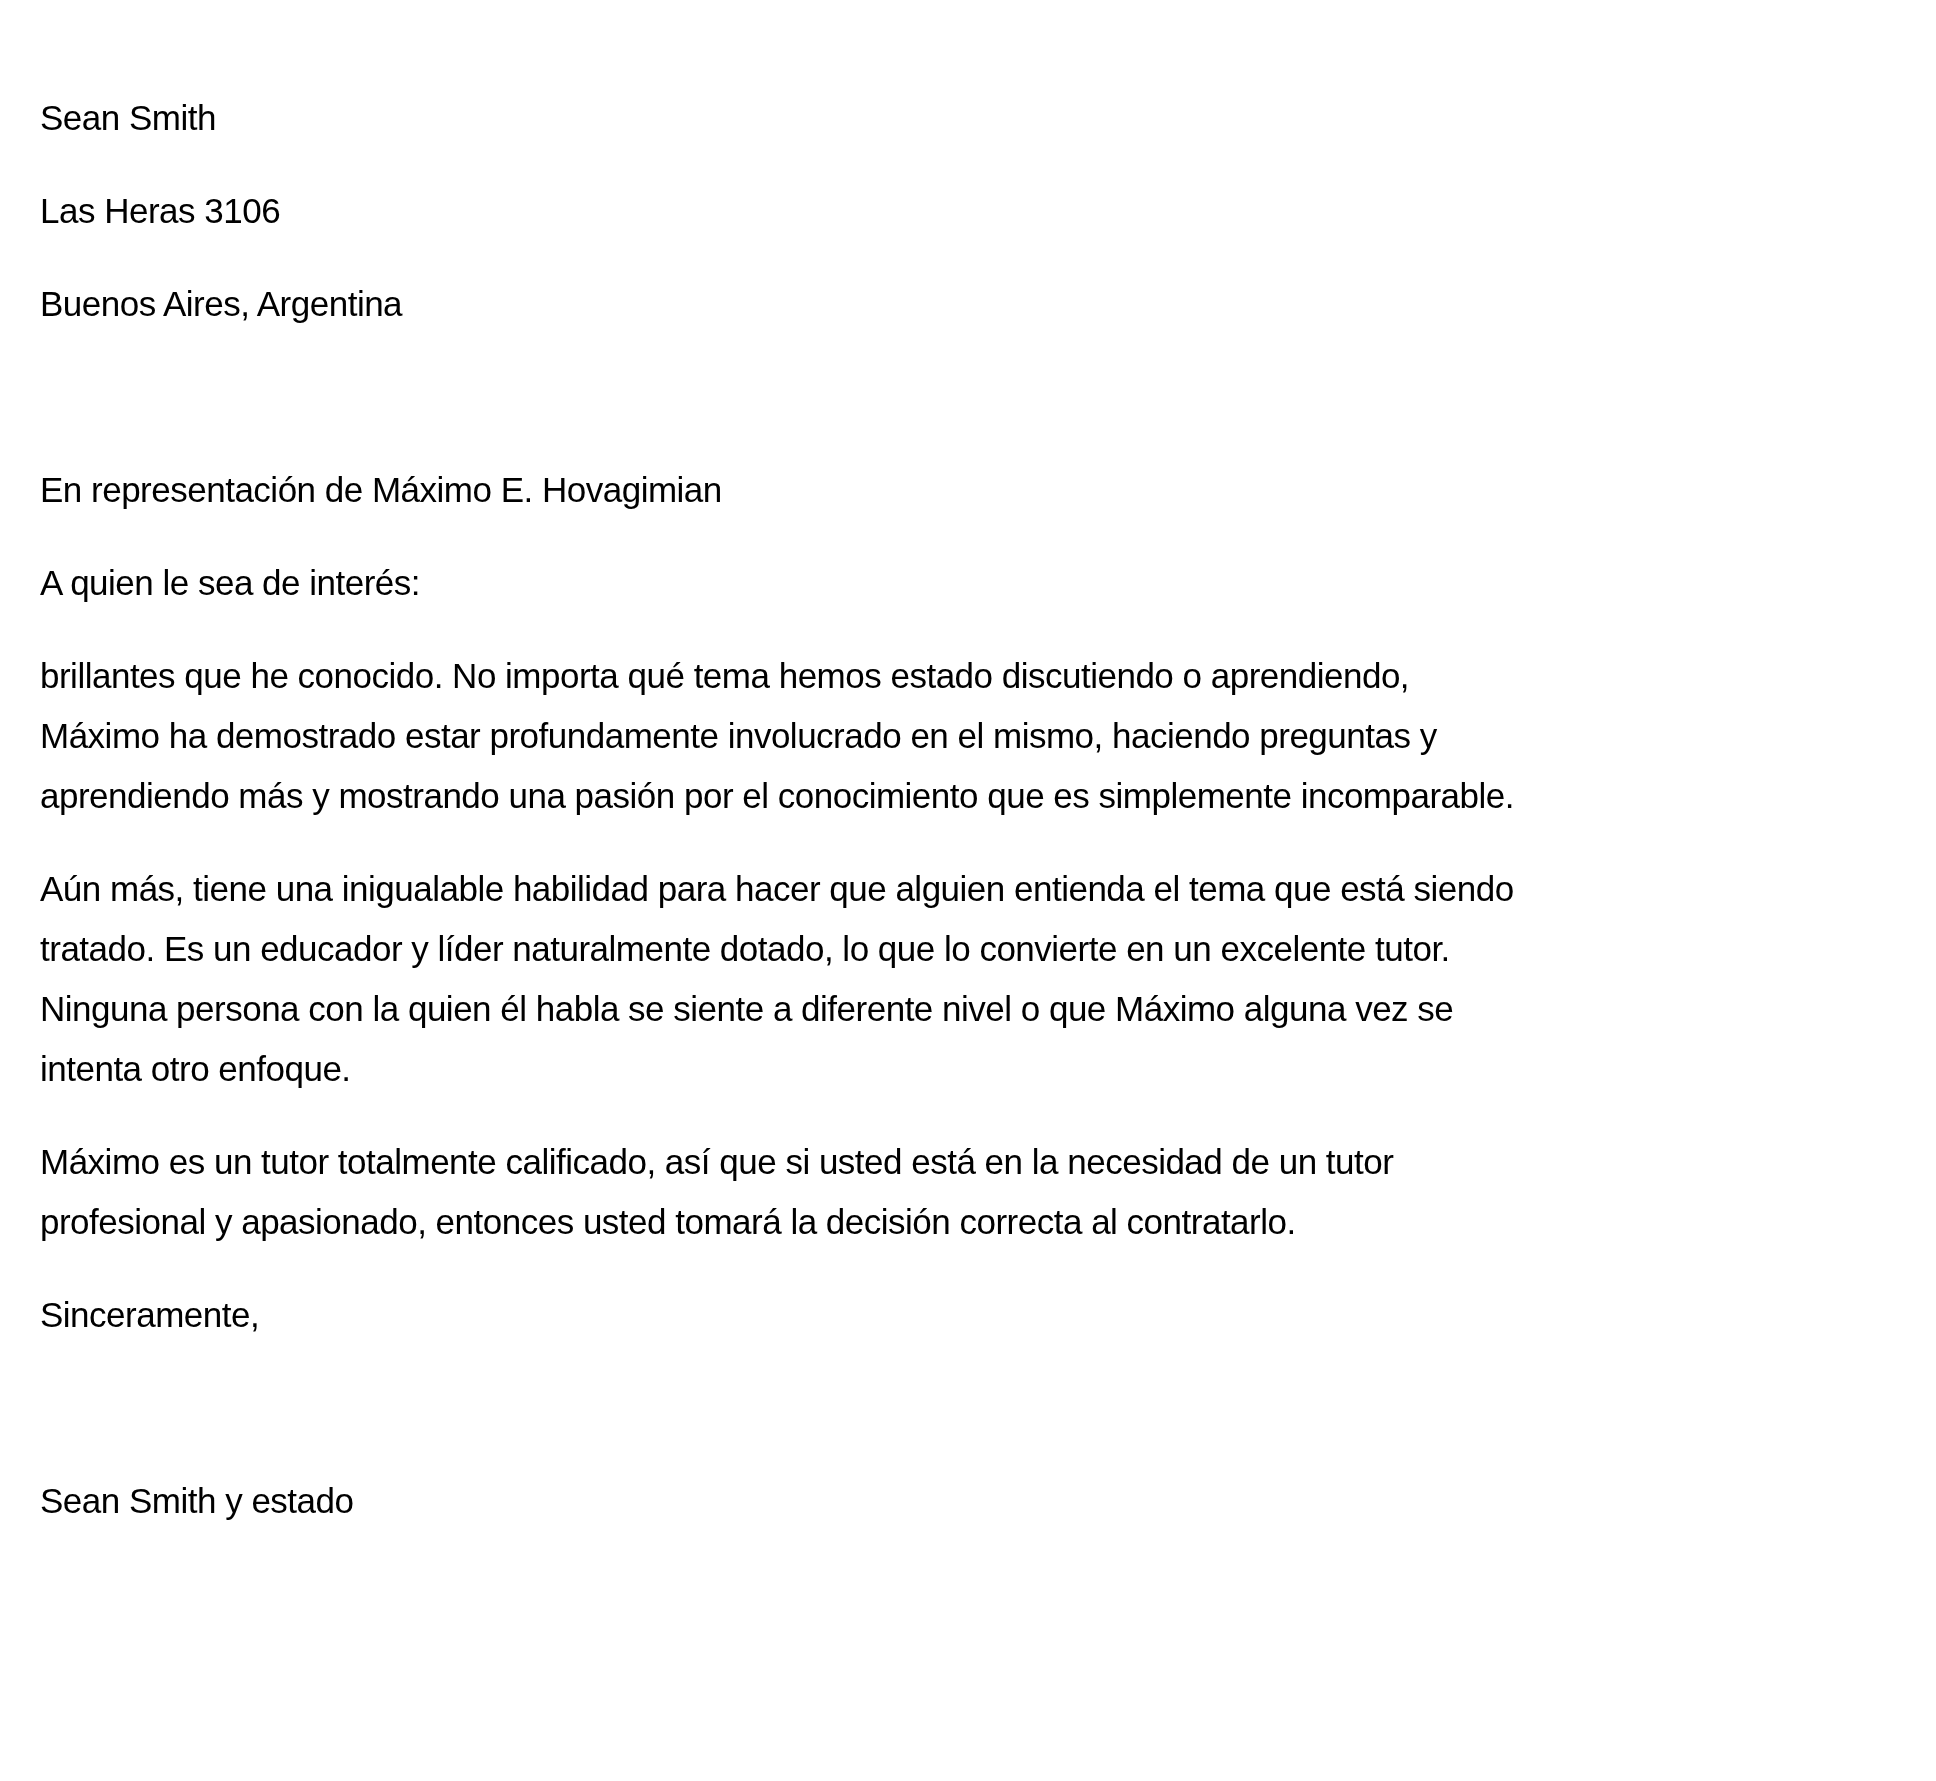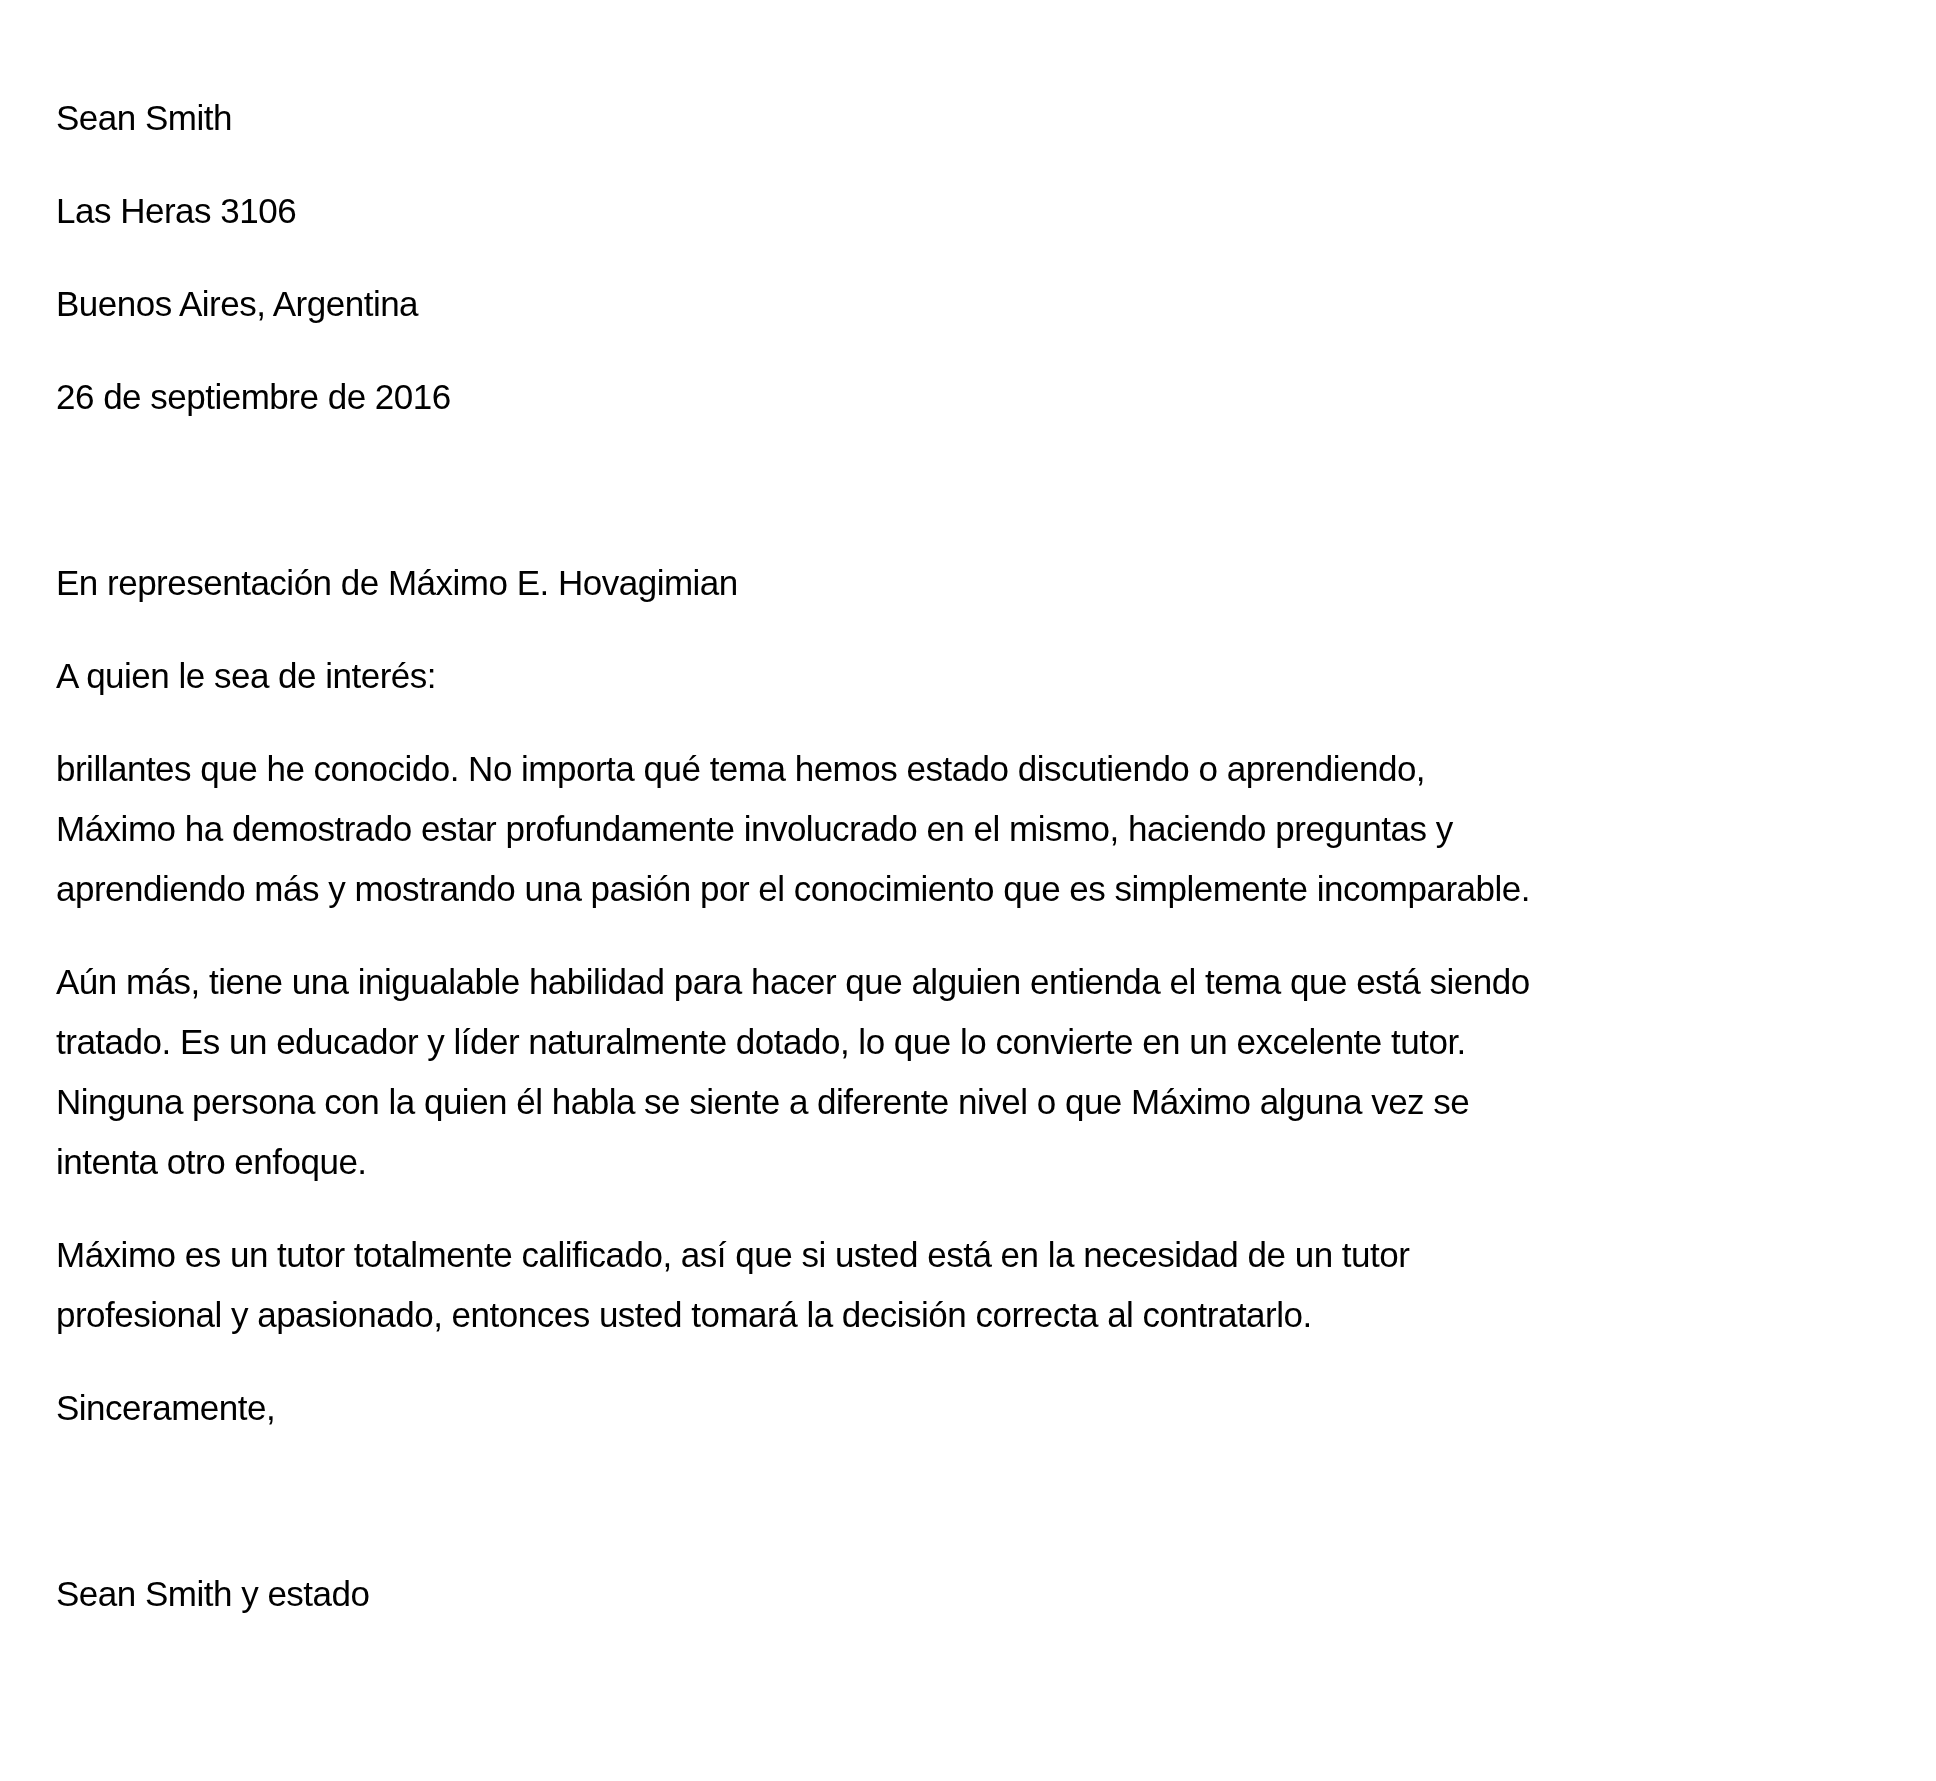--- a/index.html
+++ b/index.html
@@ -14,41 +14,40 @@
     background: #ffffff;
     color: #000000;
     font-family: "Liberation Sans", sans-serif;
     font-size: 35px;
     letter-spacing: -0.5px;
     box-sizing: border-box;
     padding: 88px 40px 0 40px;
     overflow: hidden;
   }
   .page p {
-    margin: 0 0 33px 16px;
+    margin: 0 0 33px 0;
     line-height: 60px;
     font-weight: 400;
   }
   .page p .ln {
     display: block;
     white-space: nowrap;
   }
   .sp {
     height: 93px;
   }
 </style>
 </head>
 <body>
 
 <div class="page">
 
   <p>Sean Smith</p>
   <p>Las Heras 3106</p>
   <p>Buenos Aires, Argentina</p>
-  <p>26 de septiembre de 2016</p>
 
   <div class="sp"></div>
 
   <p>En representación de Máximo E. Hovagimian</p>
   <p>A quien le sea de interés:</p>
 
   <p>
     <span class="ln">brillantes que he conocido. No importa qué tema hemos estado discutiendo o aprendiendo,</span>
     <span class="ln">Máximo ha demostrado estar profundamente involucrado en el mismo, haciendo preguntas y</span>
     <span class="ln">aprendiendo más y mostrando una pasión por el conocimiento que es simplemente incomparable.</span>

